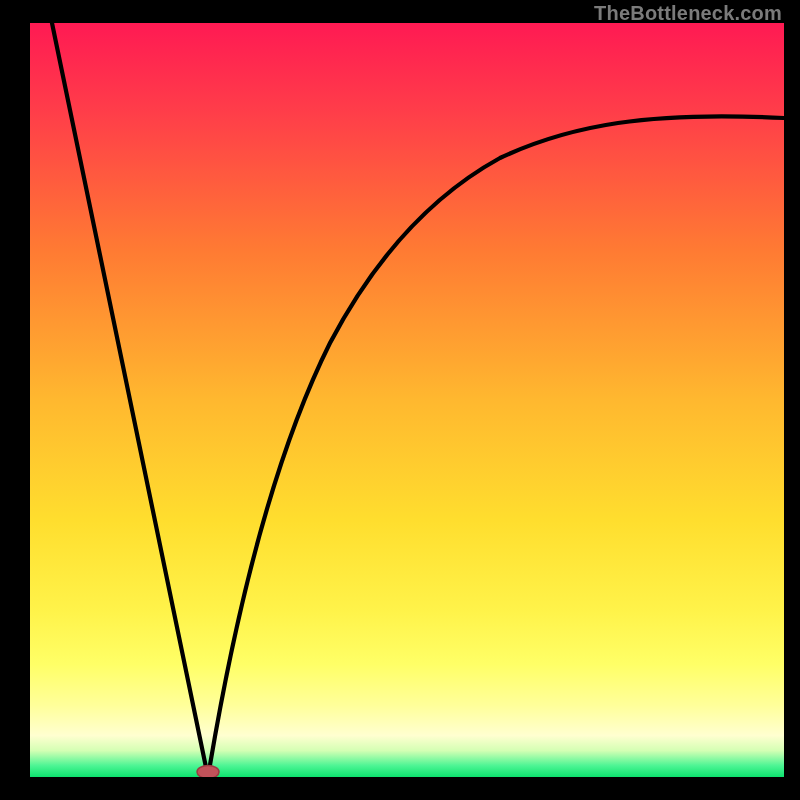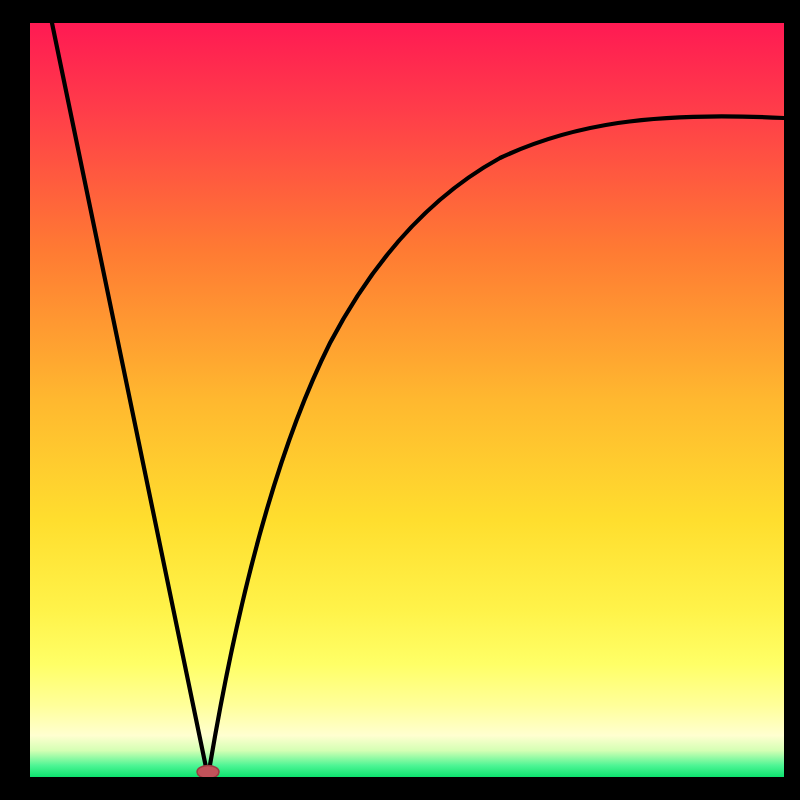--- a/index.html
+++ b/index.html
@@ -82,14 +82,15 @@
       <path d="M 22 0 L 178 754" stroke="#000" stroke-width="4.2" fill="none" stroke-linecap="round"></path>
       <path d="M 178 754
                C 210 560, 250 420, 300 320
                C 350 225, 410 168, 470 135
                C 540 102, 620 88, 754 95" stroke="#000" stroke-width="4.2" fill="none" stroke-linecap="round"></path>
       <ellipse cx="178" cy="749" rx="11" ry="6.5" fill="#c1525a" stroke="#9c3a42" stroke-width="1.5"></ellipse>
     </svg>
 
   </div>
 
+  <div class="watermark">TheBottleneck.com</div>
 
 </div>
 
 </body></html>

